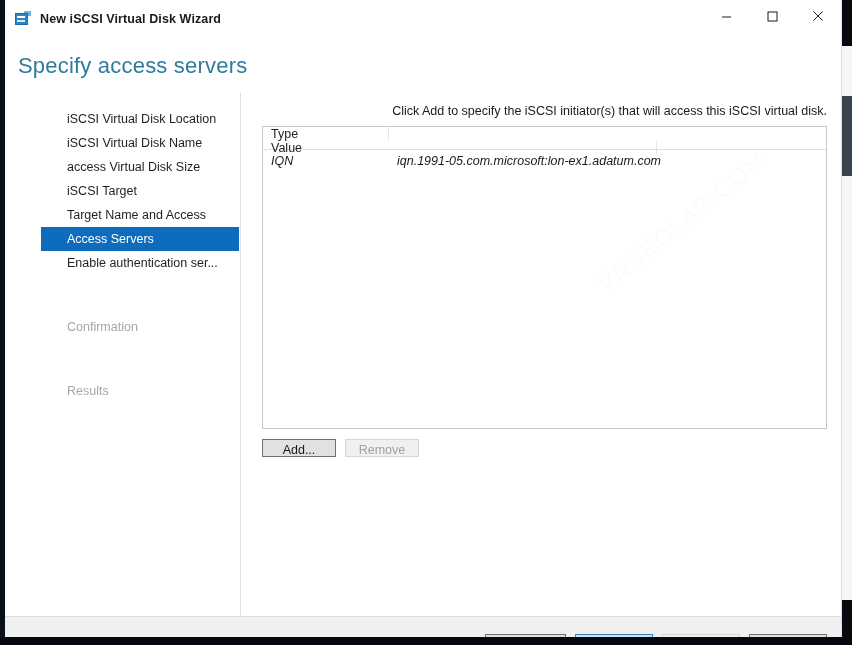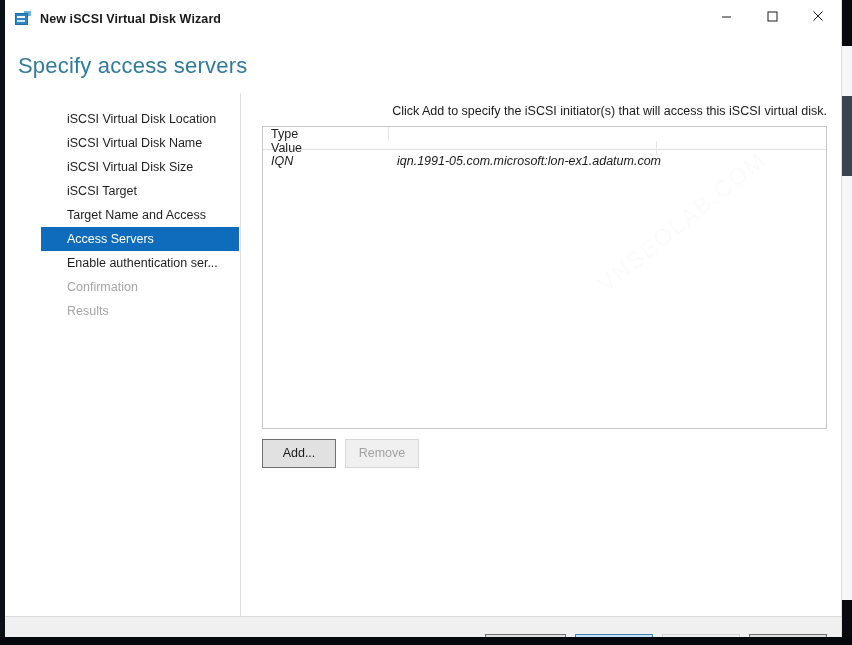--- a/index.html
+++ b/index.html
@@ -181,20 +181,21 @@
     cursor: default;
   }
   .nav-item.selected {
     background: #0f6cbd;
     color: #ffffff;
     padding-left: 26px;
     margin-right: 1px;
   }
   .nav-item.disabled {
     color: #a6a6a6;
+    margin-top: 40px;
   }
 
   
   .main-pane {
     flex: 1;
     padding: 8px 14px 0 21px;
     position: relative;
     box-sizing: border-box;
   }
   .instruction {
@@ -266,21 +267,21 @@
 
   
   .list-actions {
     margin-top: 10px;
     display: flex;
     gap: 9px;
   }
   .btn {
     font-family: "Liberation Sans", sans-serif;
     font-size: 12.5px;
-    height: 29px;
+    height: 18px;
     min-width: 74px;
     padding: 0 10px;
     background: #e1e1e1;
     border: 1px solid #adadad;
     color: #1a1a1a;
     box-sizing: border-box;
     cursor: default;
     line-height: 21px;
     text-align: center;
   }
@@ -360,21 +361,21 @@
     <div class="body-area">
 
       <div class="sidebar">
         <div class="nav-item">
           <span>iSCSI Virtual Disk Location</span>
         </div>
         <div class="nav-item">
           <span>iSCSI Virtual Disk Name</span>
         </div>
         <div class="nav-item">
-          <span>iSCSI Virtual Disk Size</span>
+          <span>access Virtual Disk Size</span>
         </div>
         <div class="nav-item">
           <span>iSCSI Target</span>
         </div>
         <div class="nav-item">
           <span>Target Name and Access</span>
         </div>
         <div class="nav-item selected">
           <span>Access Servers</span>
         </div>

